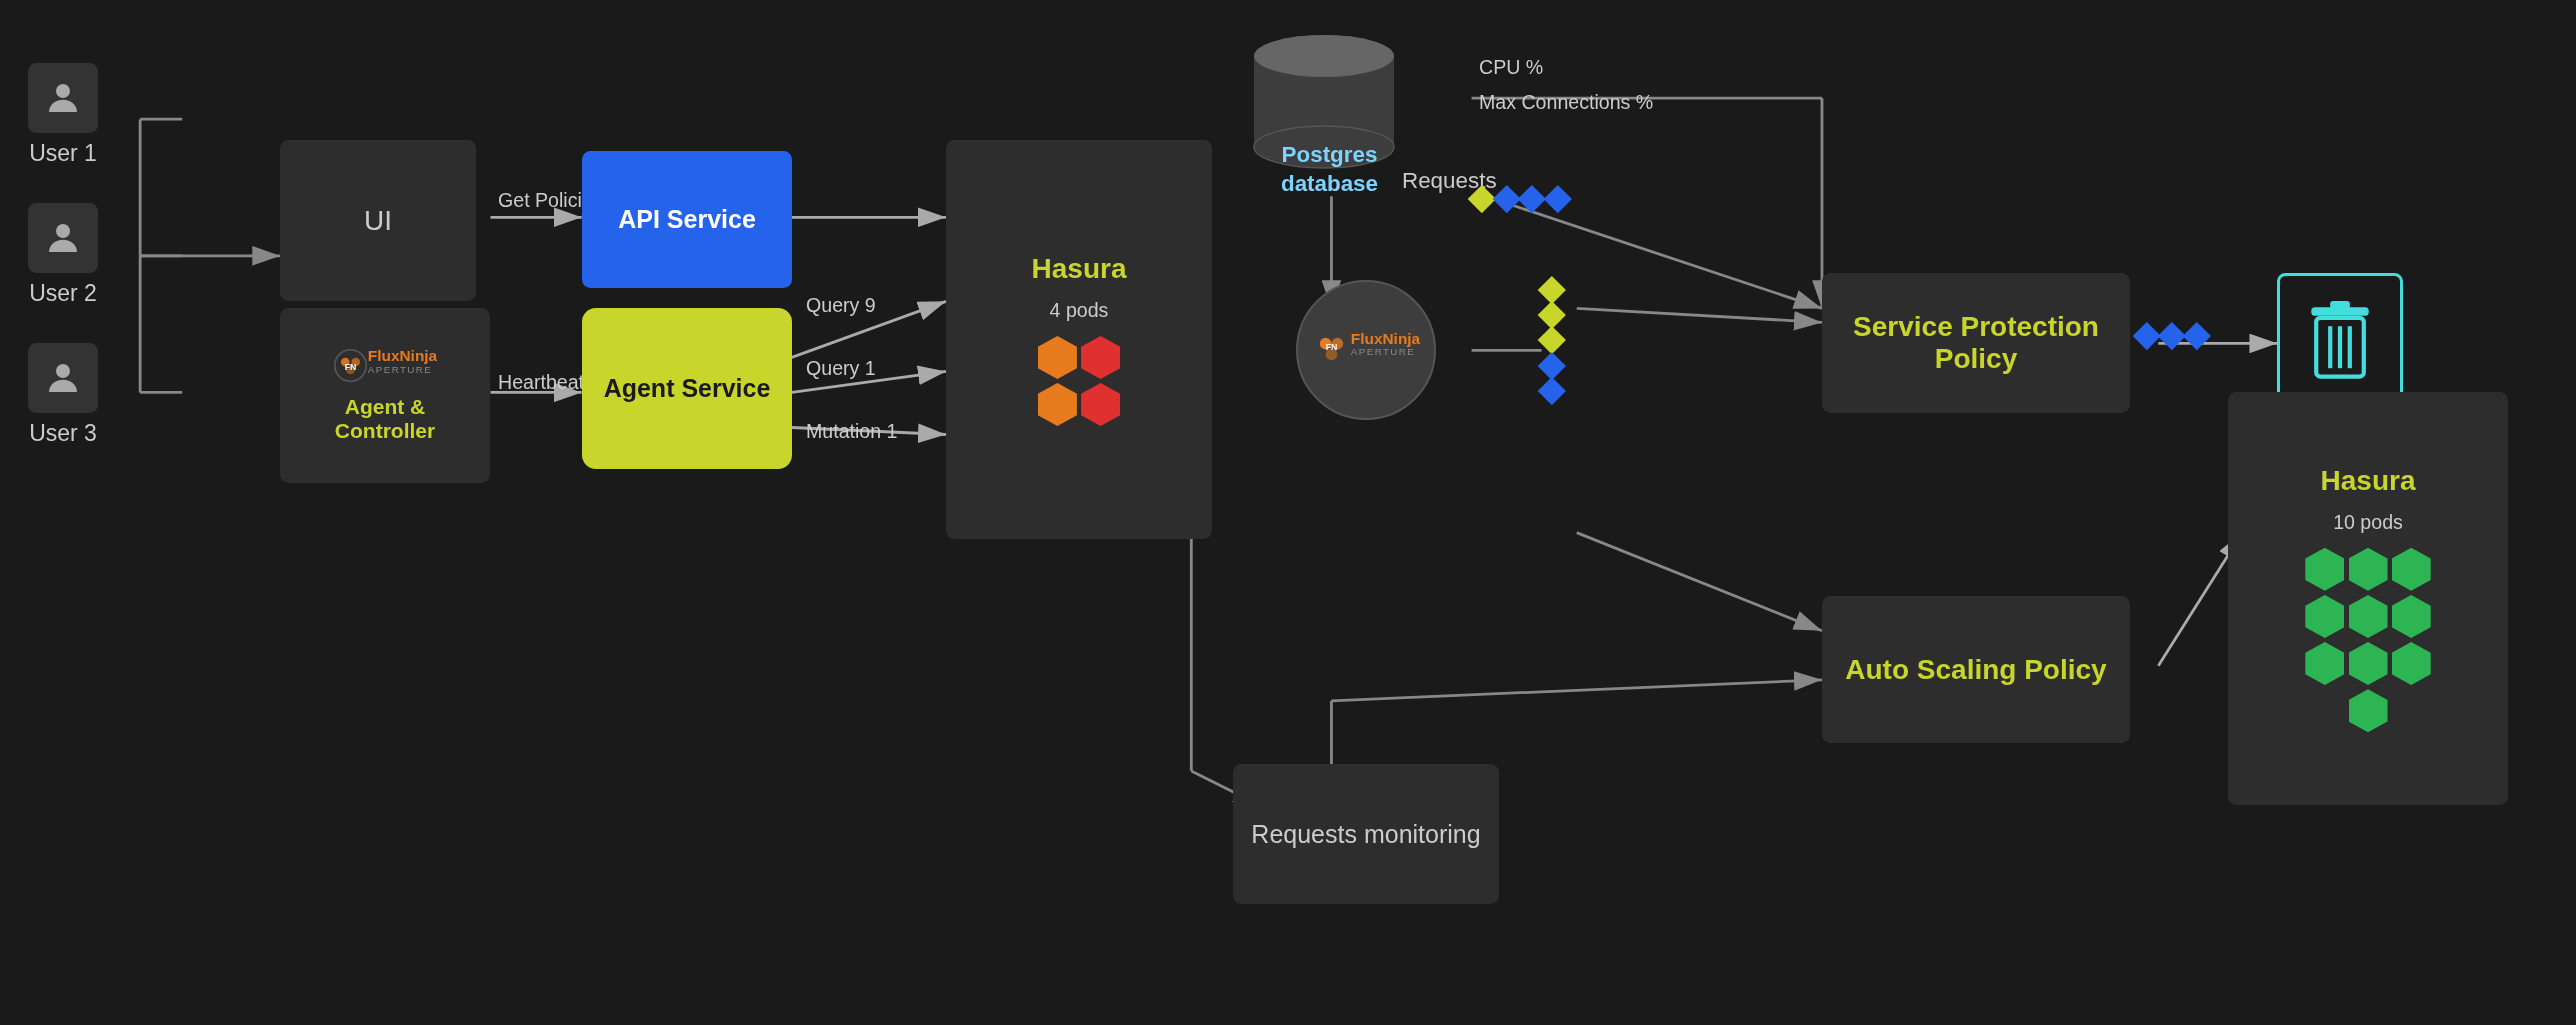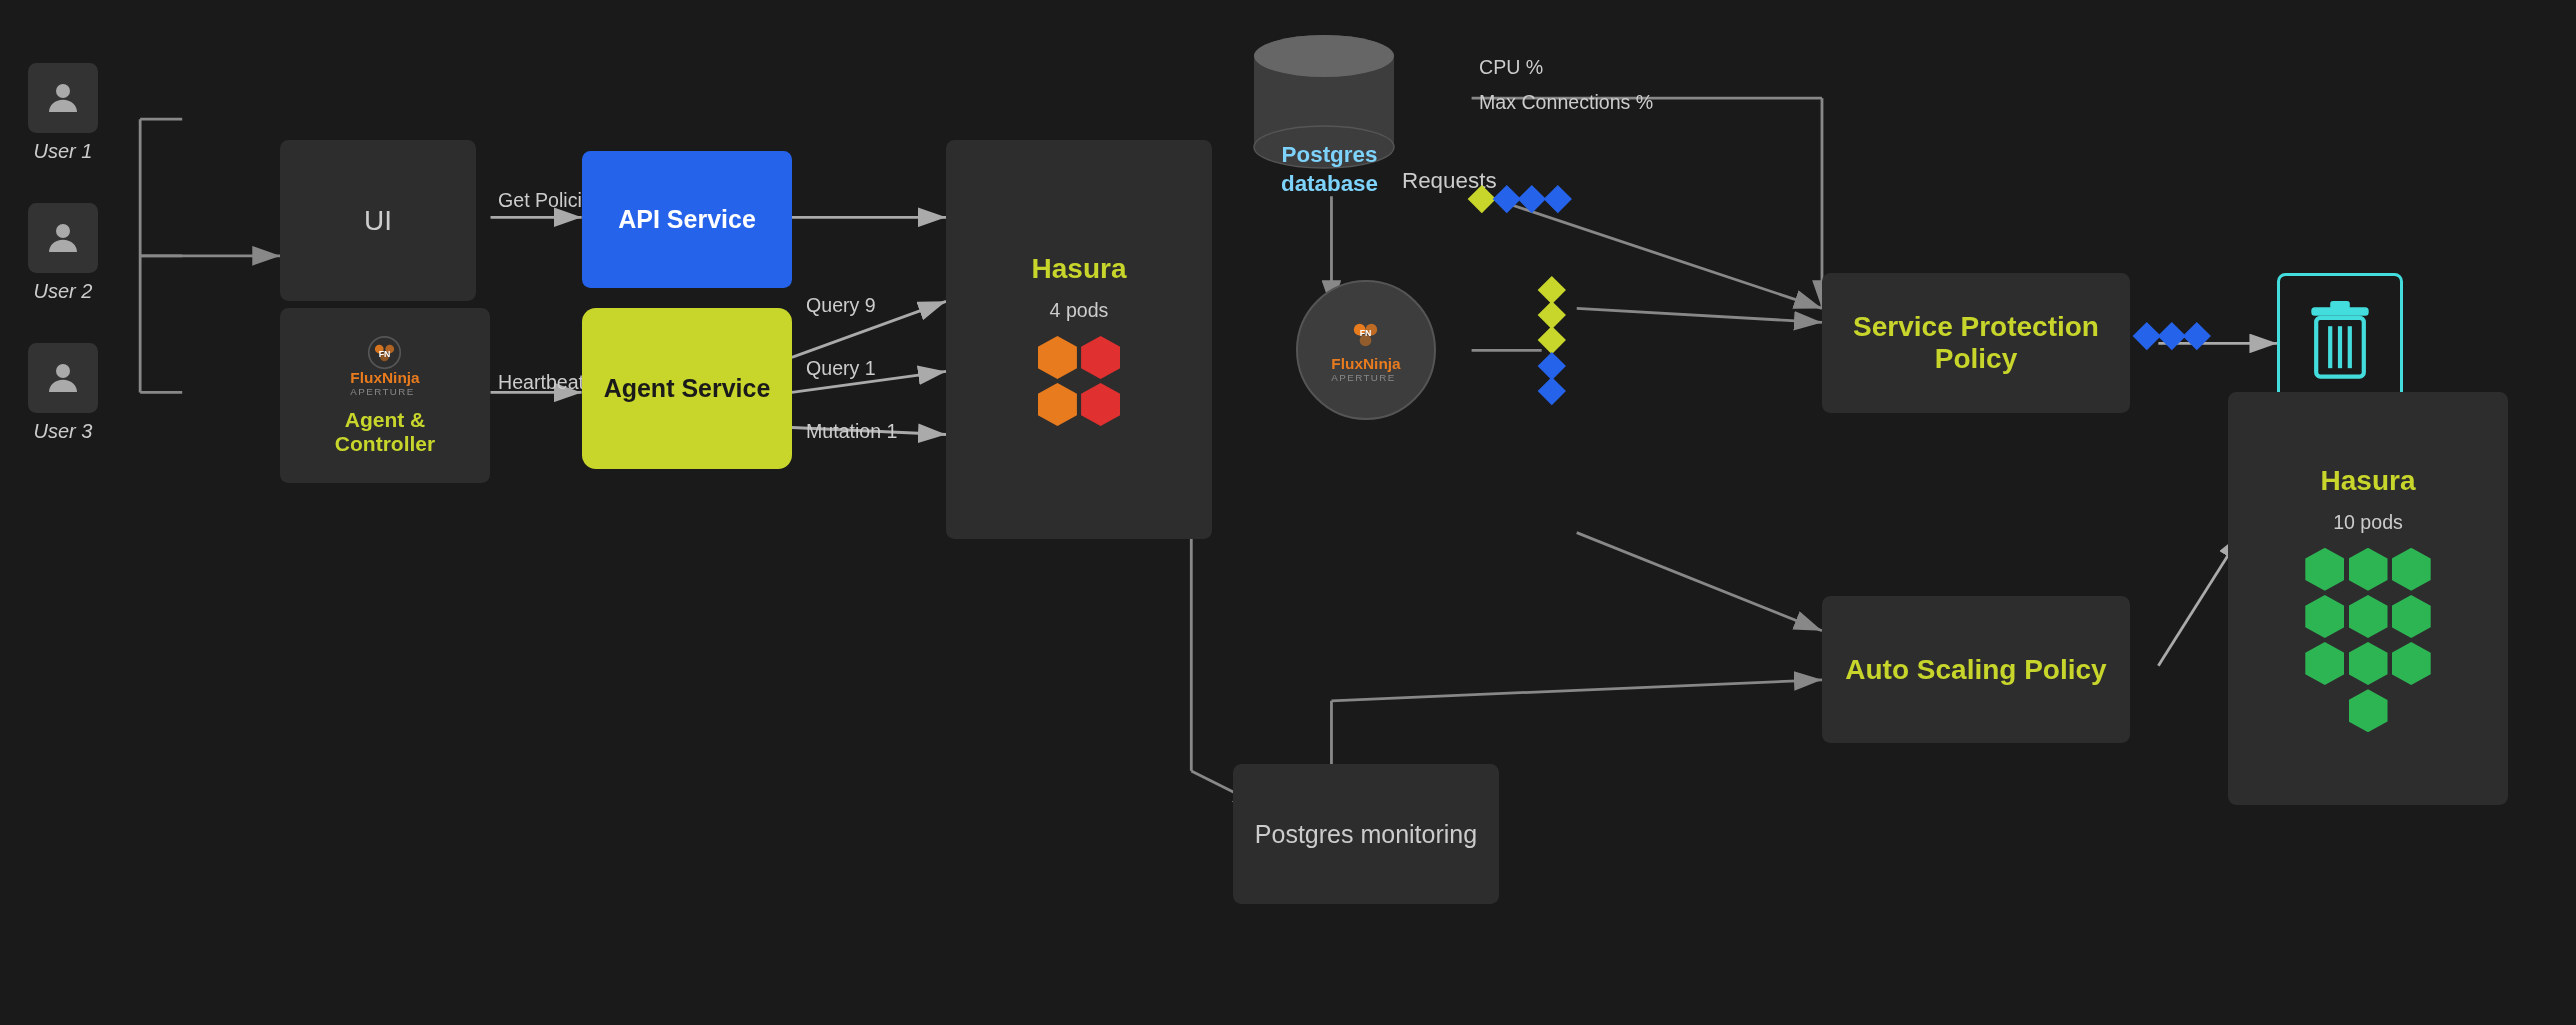--- a/index.html
+++ b/index.html
@@ -47,23 +47,22 @@
     }
 
     .user-icon svg {
       width: 42px;
       height: 42px;
       fill: #aaa;
     }
 
     .user-label {
       color: #ccc;
-      font-size: 20px;
+      font-size: 23px;
       font-weight: 500;
-      font-style: italic;
     }
 
     
     .ui-box {
       position: absolute;
       background: #2d2d2d;
       border-radius: 8.4px;
       display: flex;
       align-items: center;
       justify-content: center;
@@ -281,22 +280,21 @@
       line-height: 1;
     }
     .fluxninja-aperture {
       color: #888;
       font-size: 9.8px;
       letter-spacing: 1.4px;
     }
 
     .fluxninja-logo {
       display: flex;
-      align-items: center;
-      flex-direction: column;
+      align-items: flex-start;
     }
 
     .fluxninja-icon-svg {
       width: 35px;
       height: 35px;
     }
 
   </style>
 </head>
 <body>
@@ -510,21 +508,21 @@
       <line x1="32" y1="18" x2="32" y2="48" stroke="#4dd" stroke-width="3"></line>
     </svg>
   </div>
 
   <div class="policy-box" style="left:1822px; top:596px; width:308px; height:147px;">
     <span>Auto Scaling
 Policy</span>
   </div>
 
   <div class="latency-box" style="left:1233px; top:764px; width:266px; height:140px;">
-    <span>Postgres
+    <span>Requests
 monitoring</span>
   </div>
 
   <div class="hasura-right-box" style="left:2228px; top:392px; width:280px; height:413px;">
     <span class="hasura-title">Hasura</span>
     <span class="hasura-pods-label">10 pods</span>
 
     <div style="display:flex; flex-wrap:wrap; width:140px; gap:4.2px; justify-content:center;">
       <div class="hex hex-green"></div>
       <div class="hex hex-green"></div>

